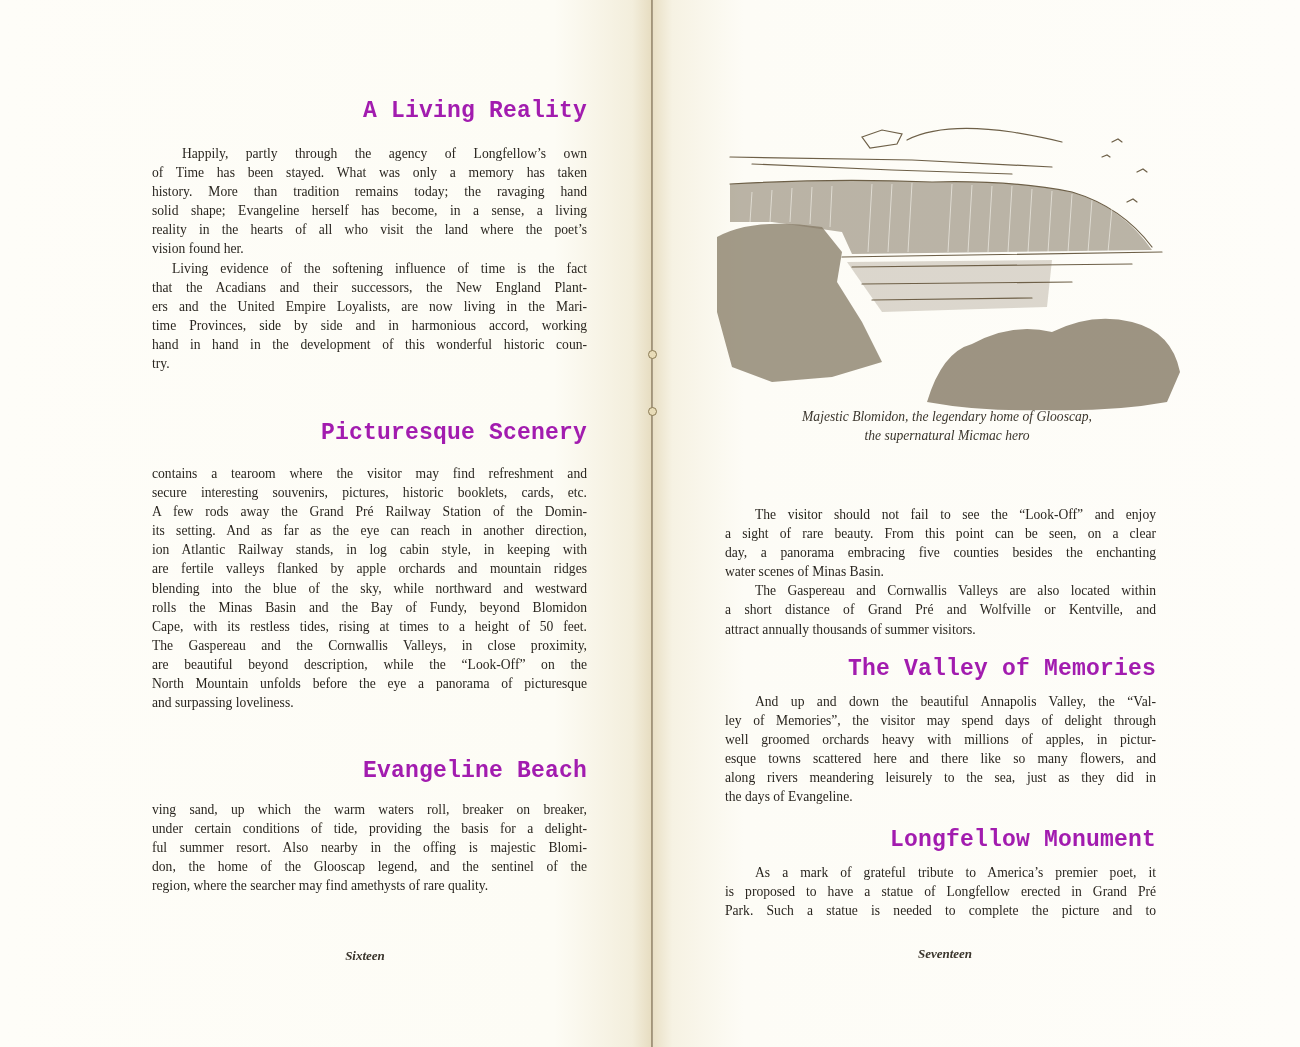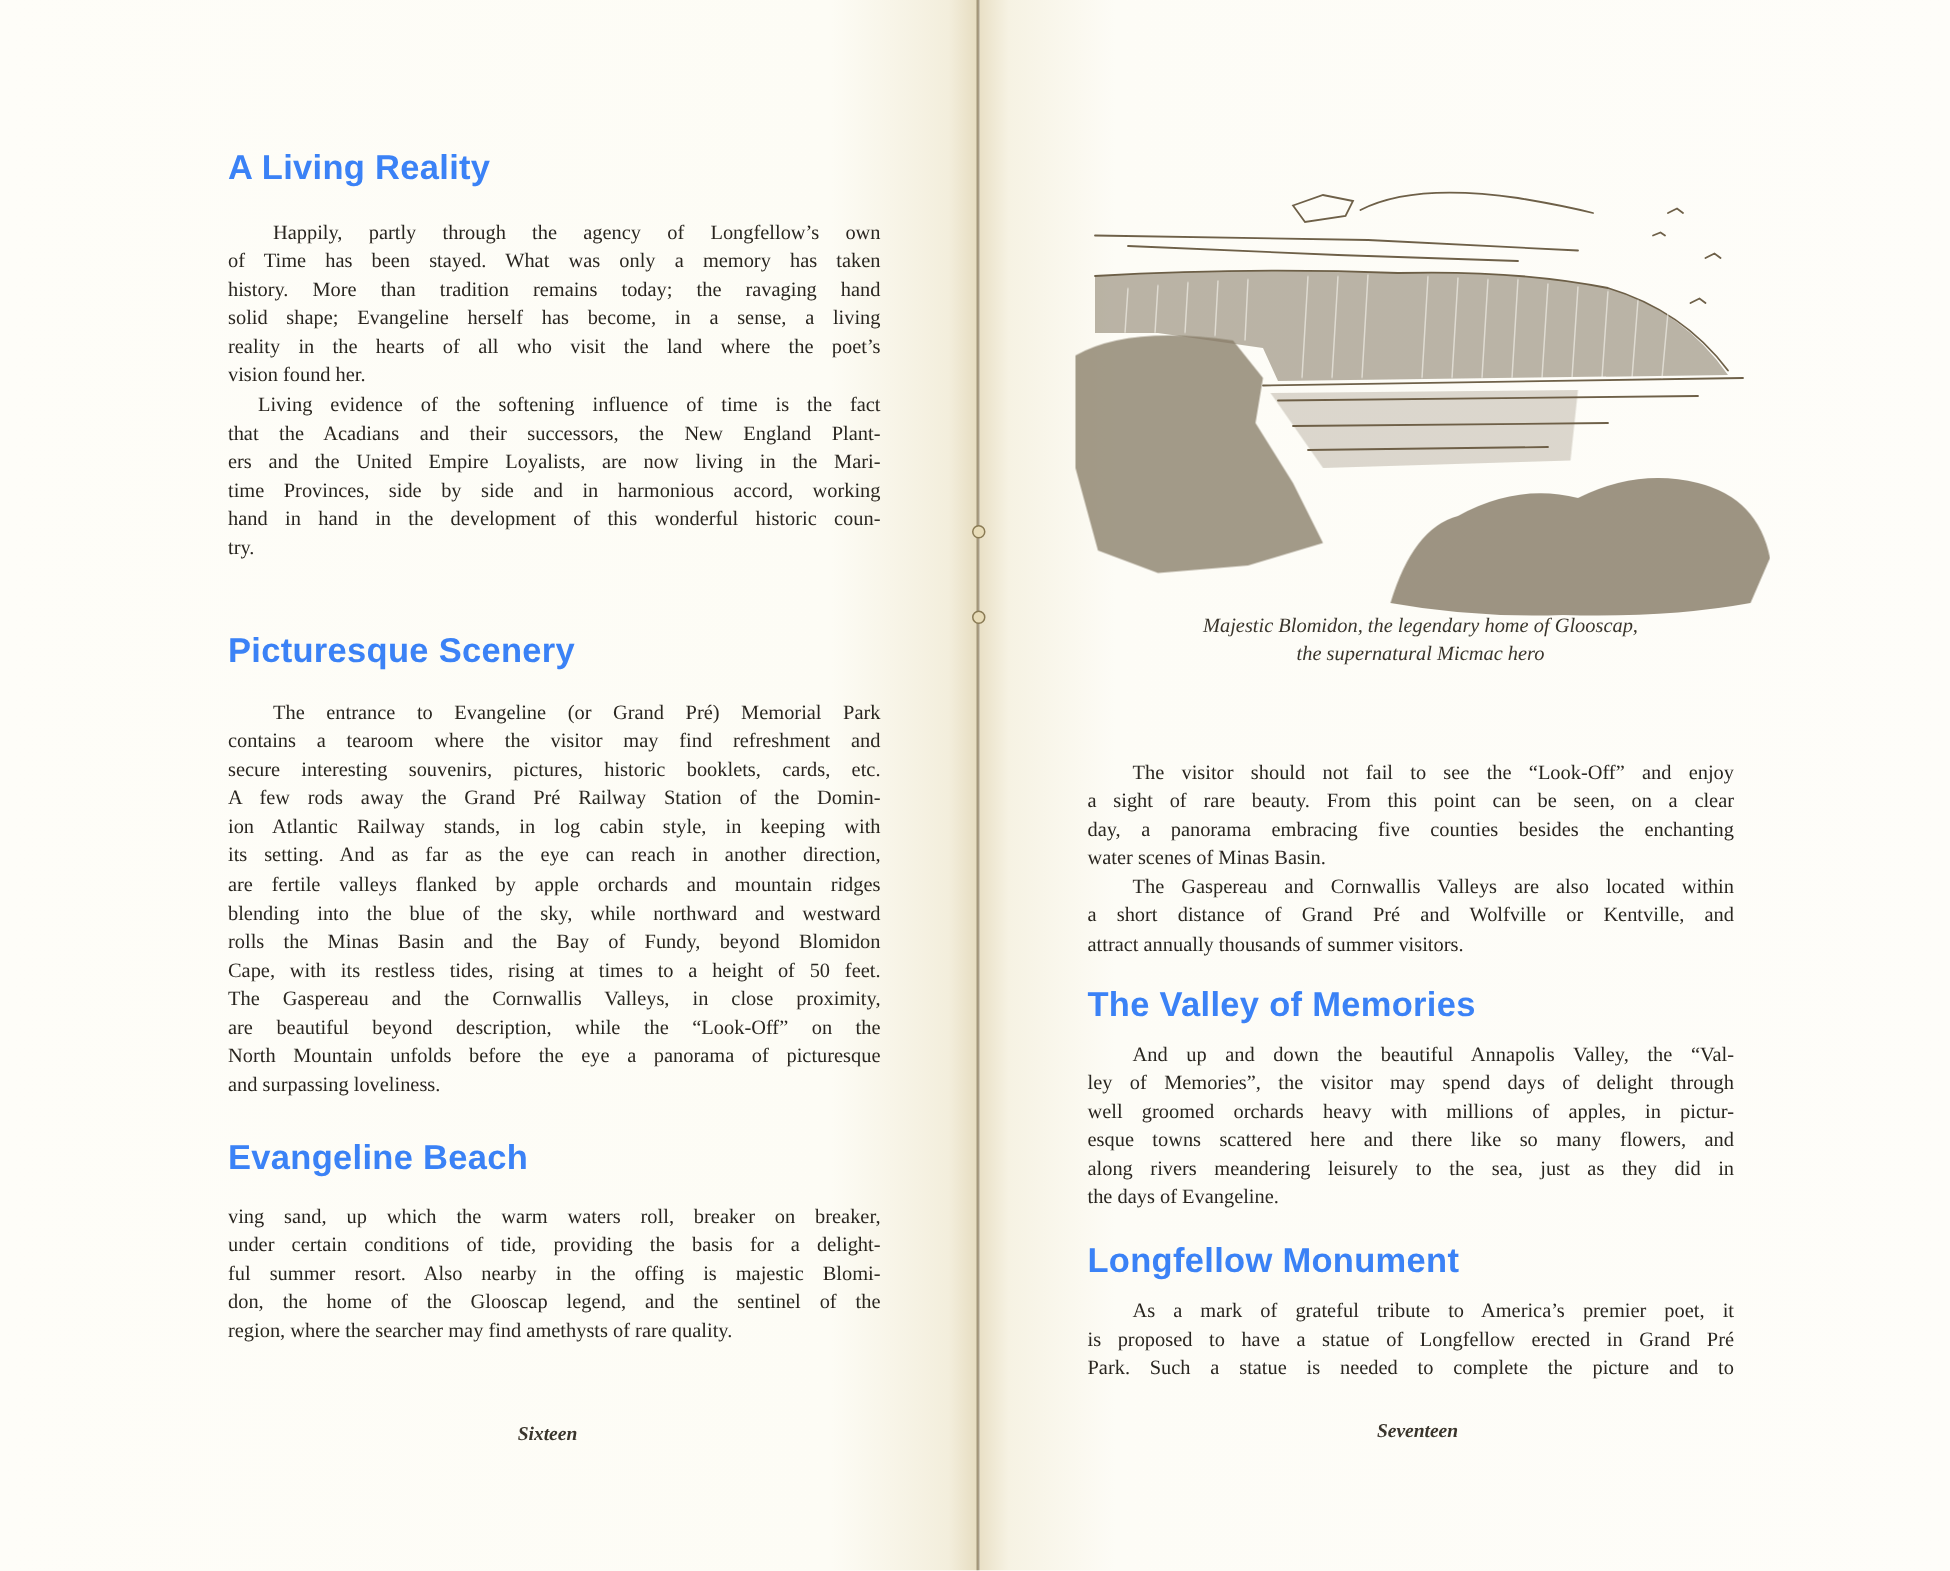--- a/index.html
+++ b/index.html
@@ -14,22 +14,22 @@
   .page-right { left: 653px; width: 647px; background: linear-gradient(90deg, #e9e0c6 0%, #f6f2e3 3%, #fdfcf6 14%, #fefdf9 100%); }
   .spine {
     position: absolute; left: 651px; top: 0; width: 2px; height: 1047px;
     background: #8c7d60; opacity: .75;
   }
   .staple { position: absolute; left: 648px; width: 7px; height: 7px; border-radius: 50%; border: 1px solid #8a7b55; background: #e8dcb8; }
   .col { position: absolute; }
   .col-left { left: 152px; width: 435px; }
   .col-right { left: 725px; width: 431px; }
   h2 {
-    font-family: Liberation Sans, sans-serif; font-weight: bold;
-    text-align: left; margin: 0; color: #3b82f6;
+    font-family: Liberation Mono, monospace; font-weight: bold;
+    text-align: right; margin: 0; color: #a21caf;
     font-size: 23px; letter-spacing: 0.2px;
   }
   .para {
     font-size: 13.6px; line-height: 19.1px; text-align: justify;
     margin: 0;
   }
   .para .ln { display: block; text-align: justify; text-align-last: justify; white-space: nowrap; }
   .para .ln.last { text-align-last: left; }
   .para .ln.ind { text-indent: 30px; }
   .para .ln.ind2 { text-indent: 20px; }
@@ -62,26 +62,25 @@
     <span class="ln">ers and the United Empire Loyalists, are now living in the Mari-</span>
     <span class="ln">time Provinces, side by side and in harmonious accord, working</span>
     <span class="ln">hand in hand in the development of this wonderful historic coun-</span>
     <span class="ln last">try.</span>
   </div>
 </div>
 
 <div class="col col-left" style="top:420px">
   <h2>Picturesque Scenery</h2>
   <div class="para" style="margin-top:18px">
-    <span class="ln ind">The entrance to Evangeline (or Grand Pré) Memorial Park</span>
     <span class="ln">contains a tearoom where the visitor may find refreshment and</span>
     <span class="ln">secure interesting souvenirs, pictures, historic booklets, cards, etc.</span>
     <span class="ln">A few rods away the Grand Pré Railway Station of the Domin-</span>
+    <span class="ln">its setting. And as far as the eye can reach in another direction,</span>
     <span class="ln">ion Atlantic Railway stands, in log cabin style, in keeping with</span>
-    <span class="ln">its setting. And as far as the eye can reach in another direction,</span>
     <span class="ln">are fertile valleys flanked by apple orchards and mountain ridges</span>
     <span class="ln">blending into the blue of the sky, while northward and westward</span>
     <span class="ln">rolls the Minas Basin and the Bay of Fundy, beyond Blomidon</span>
     <span class="ln">Cape, with its restless tides, rising at times to a height of 50 feet.</span>
     <span class="ln">The Gaspereau and the Cornwallis Valleys, in close proximity,</span>
     <span class="ln">are beautiful beyond description, while the “Look-Off” on the</span>
     <span class="ln">North Mountain unfolds before the eye a panorama of picturesque</span>
     <span class="ln last">and surpassing loveliness.</span>
   </div>
 </div>

